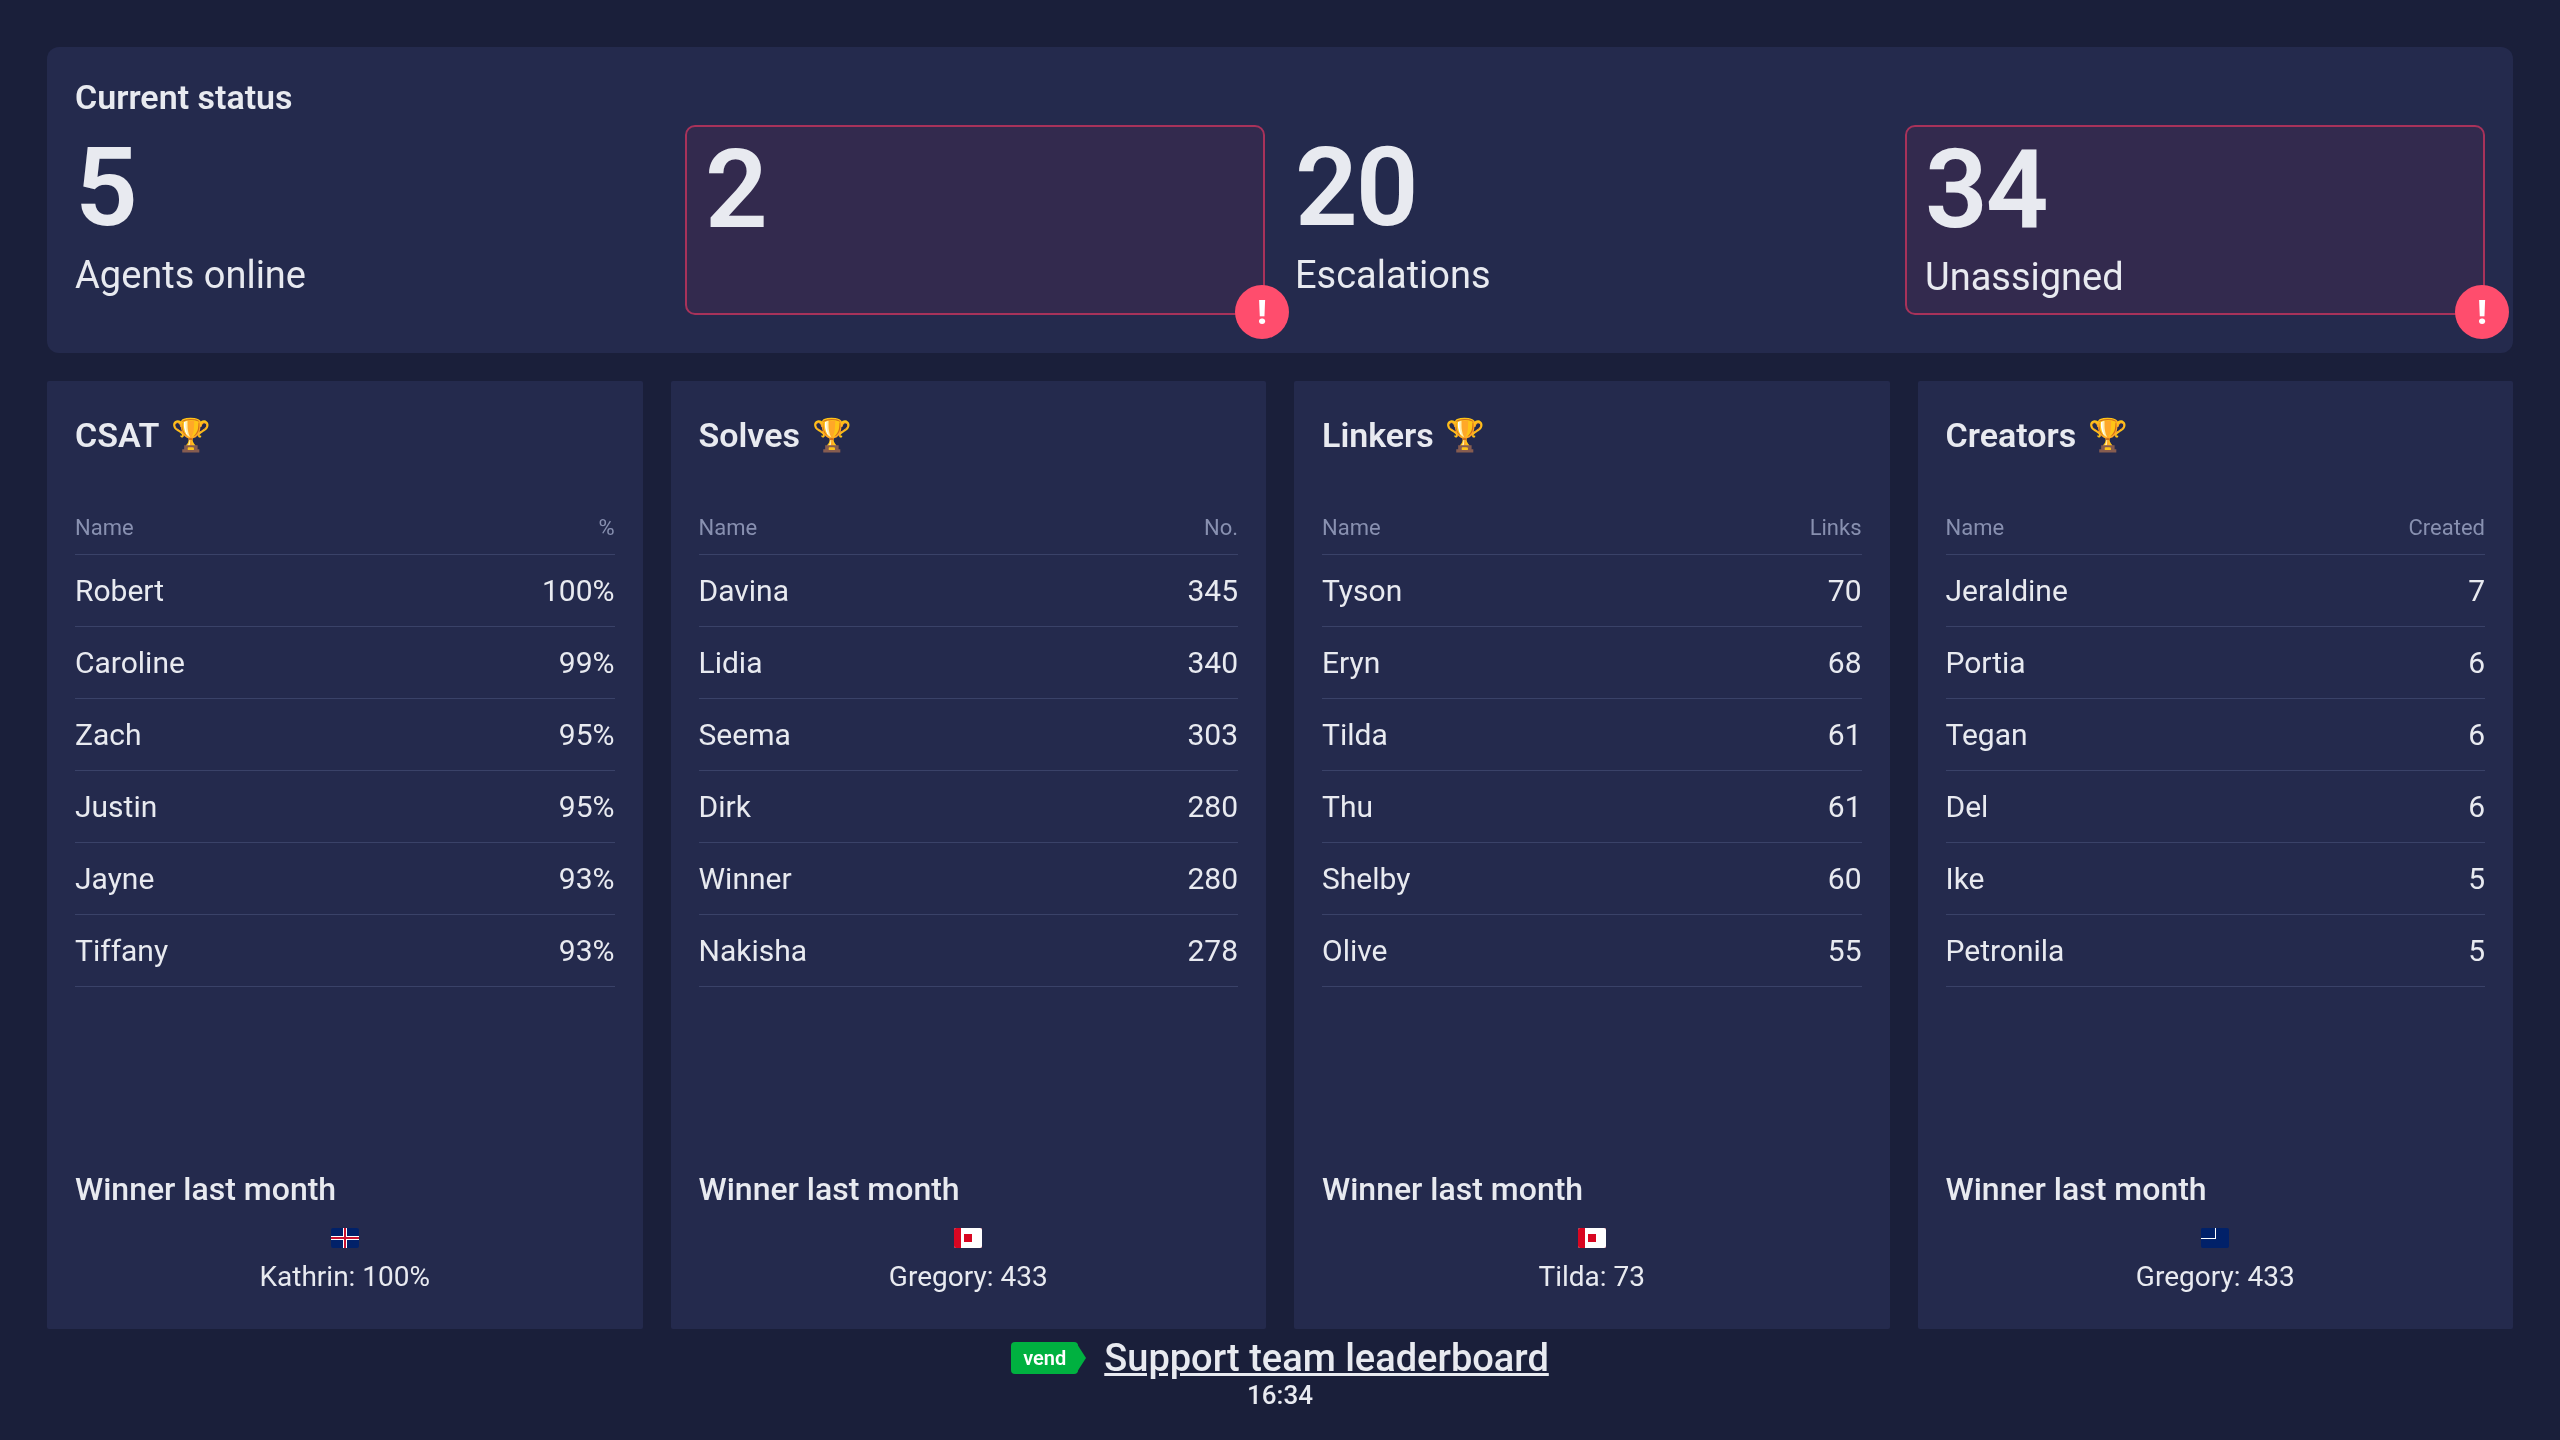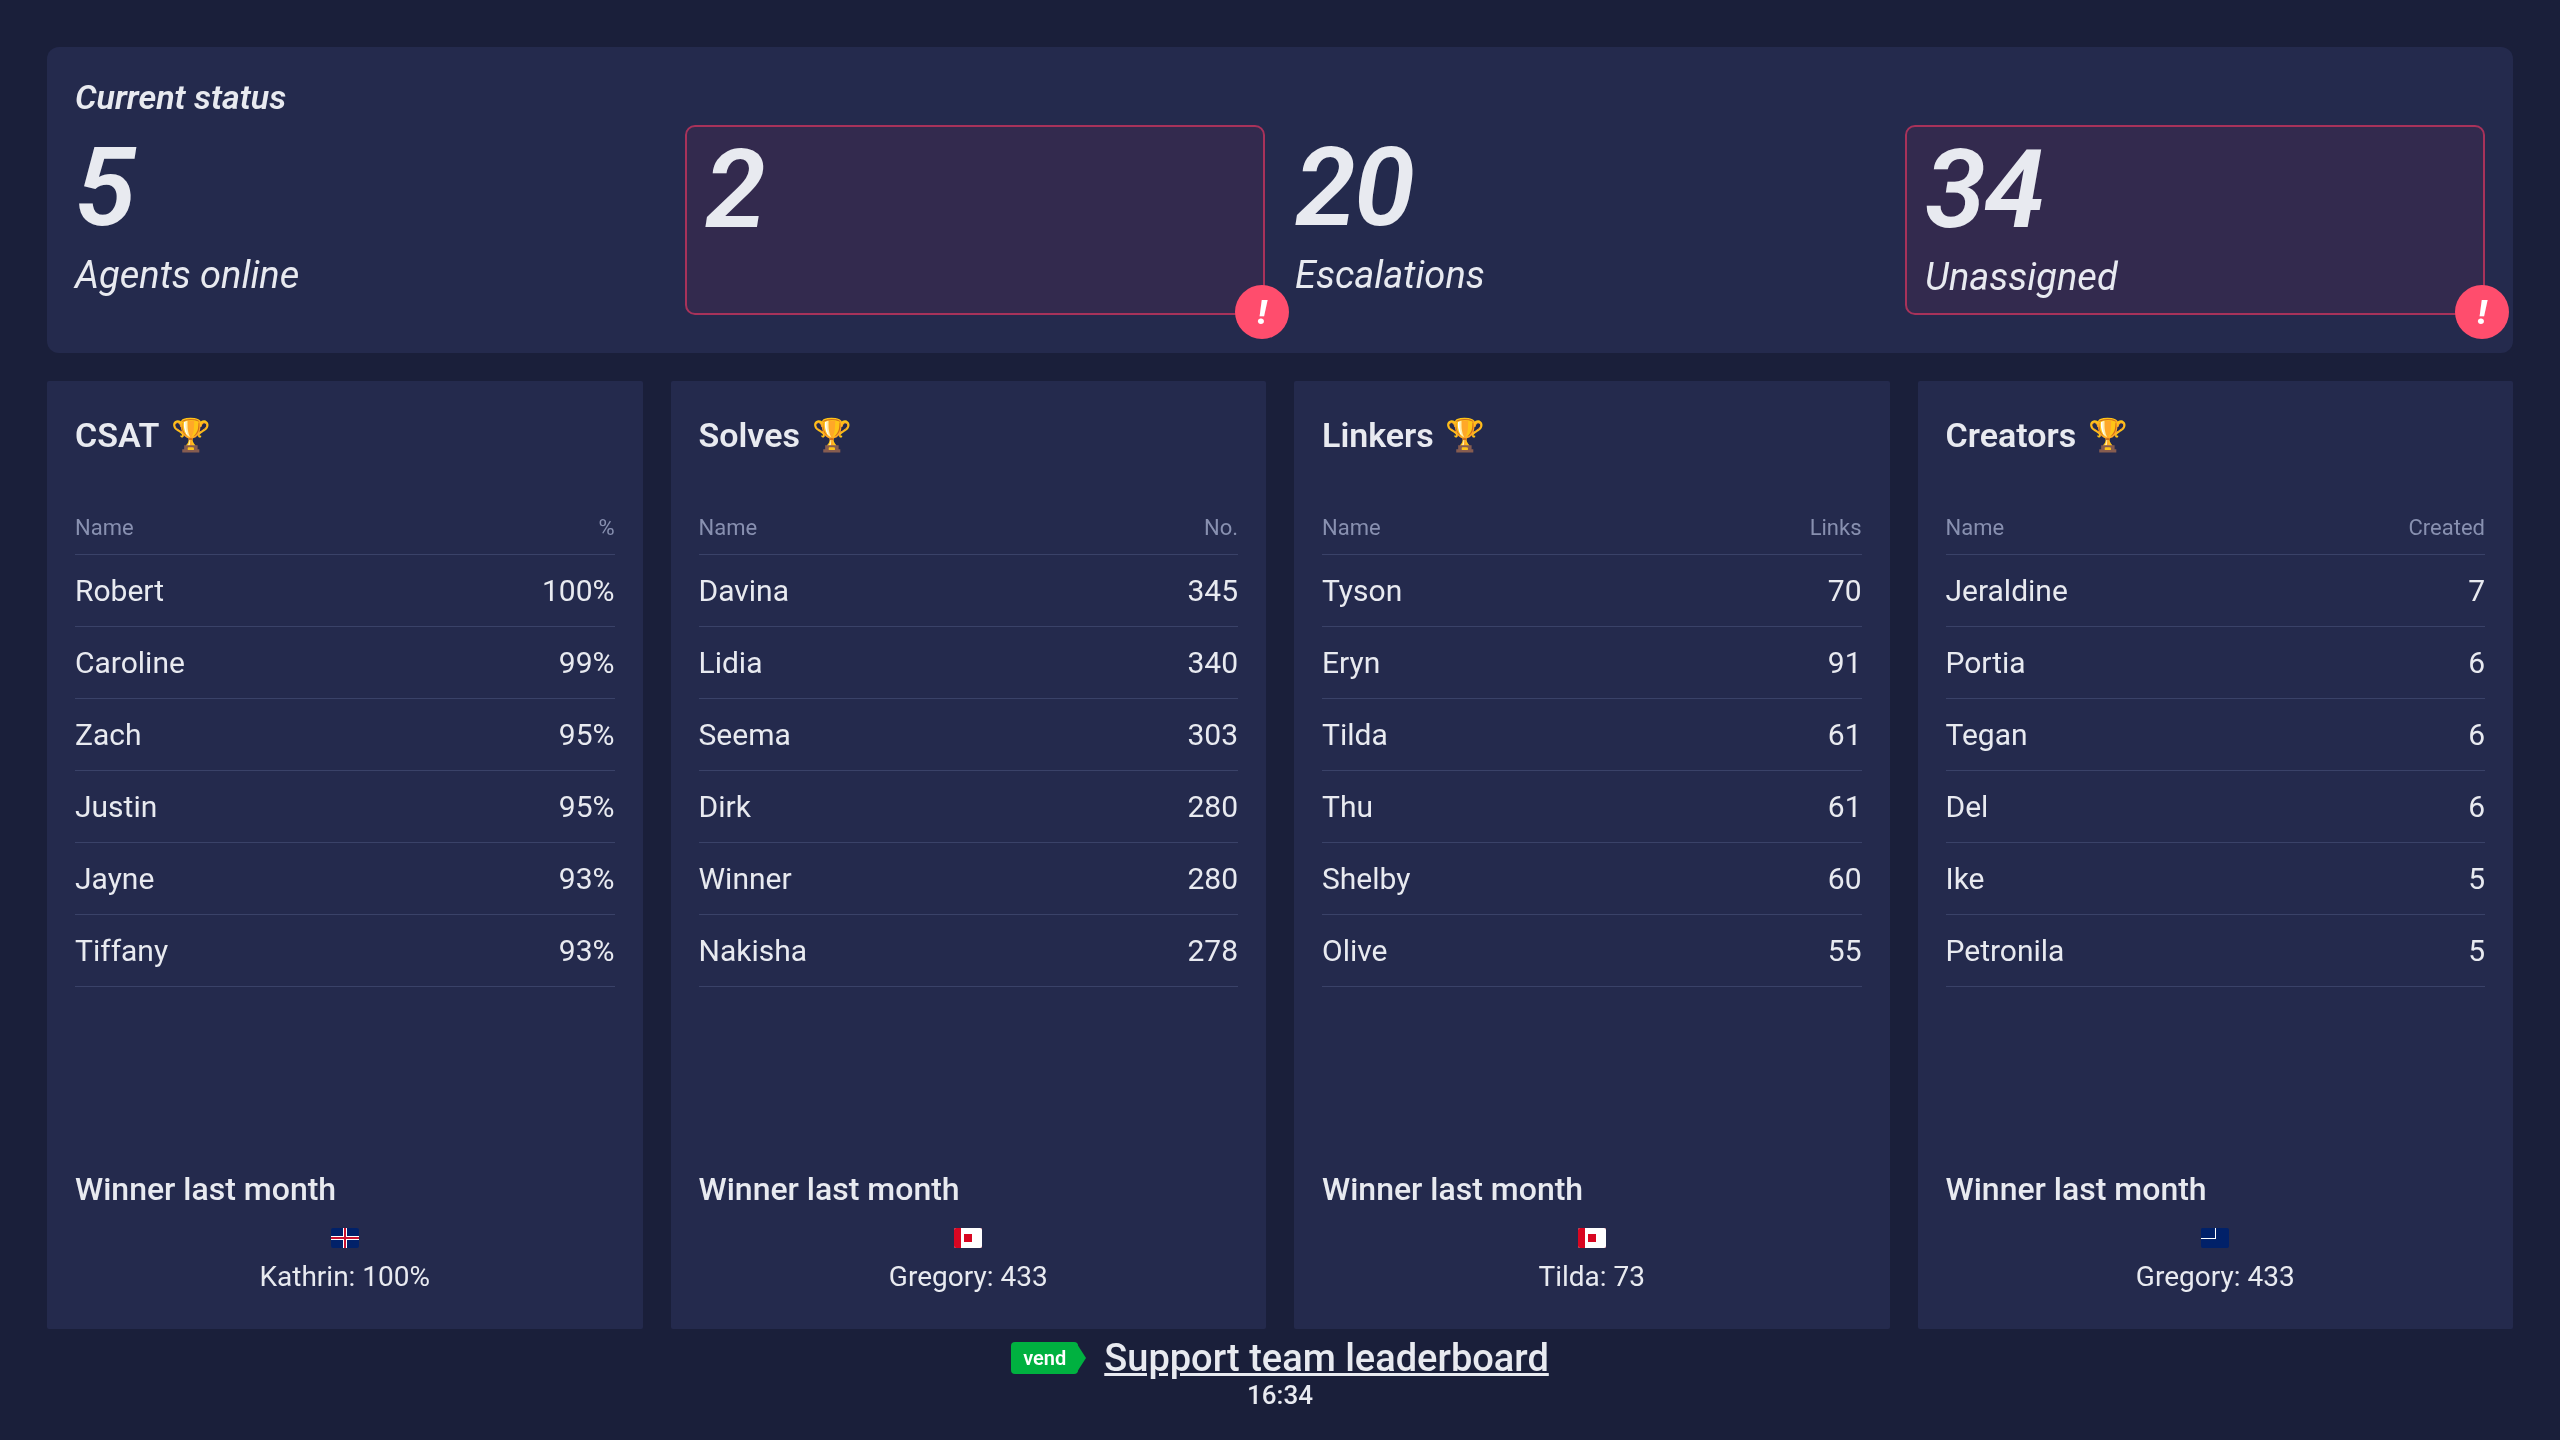--- a/index.html
+++ b/index.html
@@ -11,21 +11,20 @@
       height: 1440px;
       padding: 47px 47px 0 47px;
       position: relative;
       overflow: hidden;
     }
     .status-row {
       background: #242a4d;
       border-radius: 12px;
       padding: 30px 28px 38px 28px;
       margin-bottom: 28px;
-      font-style: italic;
     }
     .status-title {
       font-size: 34px;
       font-weight: 600;
       color: #e8eaf0;
       margin-bottom: 8px;
     }
     .status-grid {
       display: grid;
       grid-template-columns: repeat(4, 1fr);
@@ -327,21 +326,21 @@
             <th>Links</th>
           </tr>
         </thead>
         <tbody>
           <tr>
             <td>Tyson</td>
             <td>70</td>
           </tr>
           <tr>
             <td>Eryn</td>
-            <td>91</td>
+            <td>68</td>
           </tr>
           <tr>
             <td>Tilda</td>
             <td>61</td>
           </tr>
           <tr>
             <td>Thu</td>
             <td>61</td>
           </tr>
           <tr>

